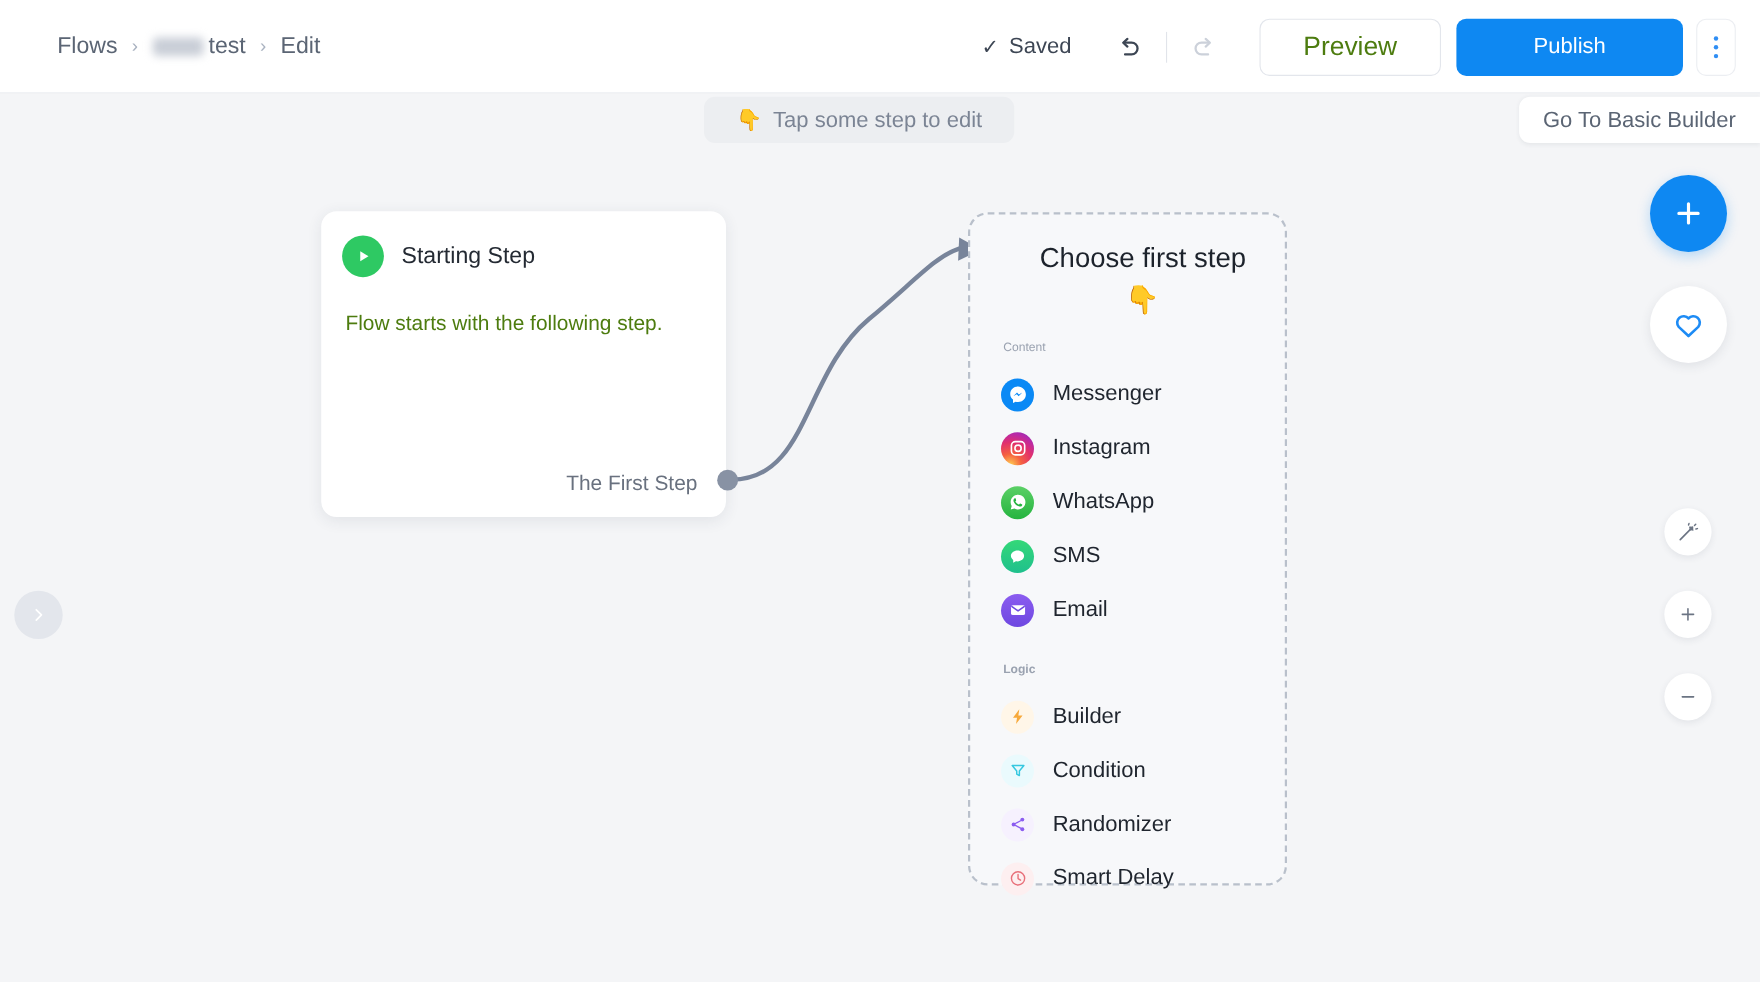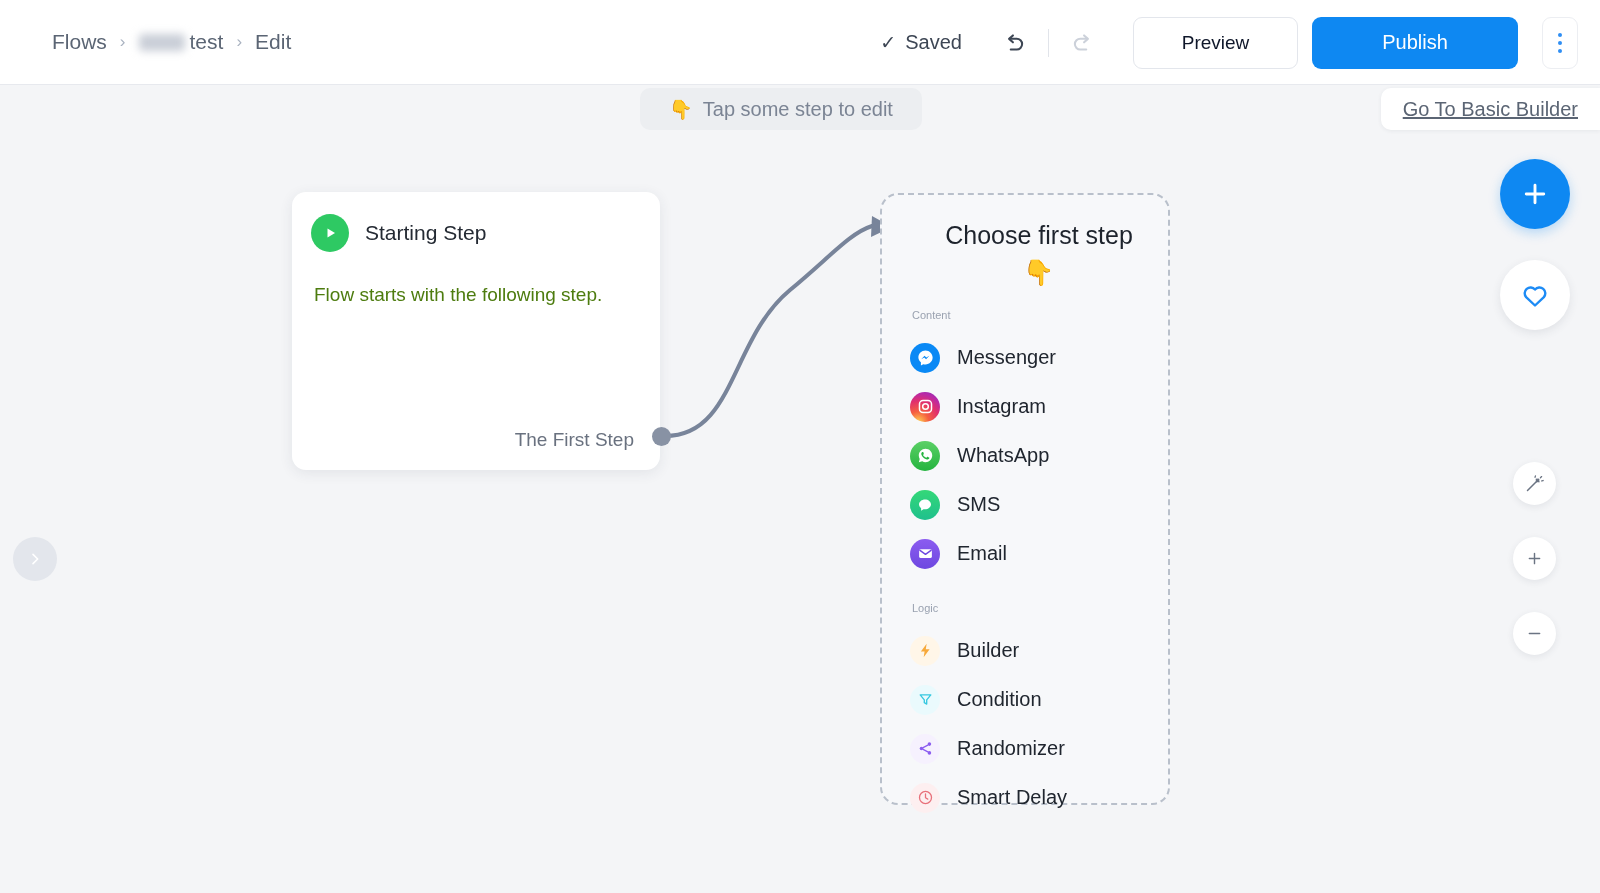--- a/index.html
+++ b/index.html
@@ -43,30 +43,30 @@
   .icon-btn {
     width: 44px; height: 44px; display: flex; align-items: center; justify-content: center;
     background: transparent; border: none; cursor: pointer;
   }
   .undo-redo { display: flex; align-items: center; gap: 6px; margin-right: 28px; }
   .vdiv { width: 1px; height: 28px; background: #e1e4ea; margin: 0 6px; }
 
   .btn-preview {
     width: 165px; height: 52px; border-radius: 9px;
     background: #ffffff; border: 1px solid #e3e6ec;
-    color: #0f172a; font-size: 19px; cursor: pointer;
+    color: #4d7c0f; font-size: 24px; cursor: pointer;
     display: flex; align-items: center; justify-content: center;
     margin-right: 14px;
   }
   .btn-publish {
     width: 206px; height: 52px; border-radius: 9px;
     background: #0e88f2; border: none; color: #ffffff;
     font-size: 20px; cursor: pointer;
     display: flex; align-items: center; justify-content: center;
-    margin-right: 24px;
+    margin-right: 12px;
   }
   .btn-kebab {
     width: 36px; height: 52px; border-radius: 9px;
     background: #ffffff; border: 1px solid #eceef2;
     display: flex; flex-direction: column; align-items: center; justify-content: center;
     gap: 4px; cursor: pointer; margin-right: 22px;
   }
   .kdot { width: 4px; height: 4px; border-radius: 50%; background: #2f8ef4; }
 
   
@@ -79,21 +79,20 @@
   }
   .hint-emoji { font-size: 19px; }
 
   .basic-builder {
     position: absolute; top: 88px; right: 0;
     height: 42px; padding: 0 22px;
     background: #ffffff; border-radius: 10px 0 0 10px;
     display: flex; align-items: center;
     font-size: 20px; color: #5b6574; cursor: pointer;
     box-shadow: 0 1px 4px rgba(40,50,70,.07);
-    text-decoration: underline;
   }
 
   
   .left-expand {
     position: absolute; left: 13px; top: 537px;
     width: 44px; height: 44px; border-radius: 50%;
     background: #e3e6ec;
     display: flex; align-items: center; justify-content: center; cursor: pointer;
   }
 
@@ -143,21 +142,21 @@
     border: 2px dashed #b9c0cb; border-radius: 18px;
     background: #f7f8fa;
     padding: 26px 0 0 28px;
   }
   .choose-title {
     font-size: 25px; color: #1d232c; display: flex; align-items: center; gap: 8px;
     margin-bottom: 22px;
     flex-direction: column;
   }
   .sec-label { font-size: 11px; color: #9aa2b0; margin: 4px 0 12px 2px; }
-  .sec-label.logic { margin-top: 24px; }
+  .sec-label.logic { margin-top: 24px; font-weight: bold; }
   .opt-row {
     display: flex; align-items: center; gap: 17px;
     height: 49px; cursor: pointer;
   }
   .opt-label { font-size: 20px; color: #20262f; }
   .opt-icon {
     width: 30px; height: 30px; border-radius: 50%;
     display: flex; align-items: center; justify-content: center;
     flex-shrink: 0;
   }

